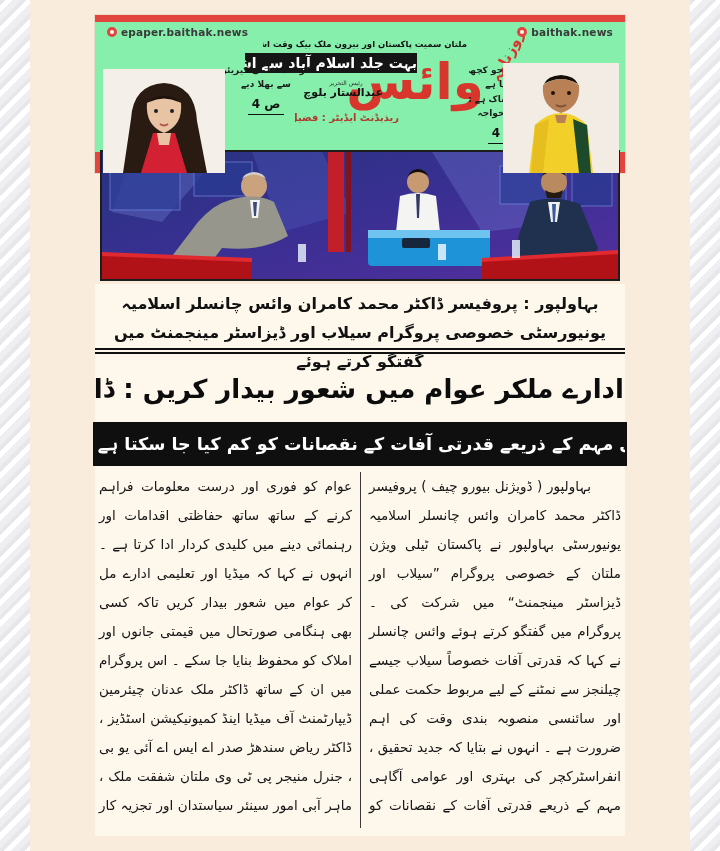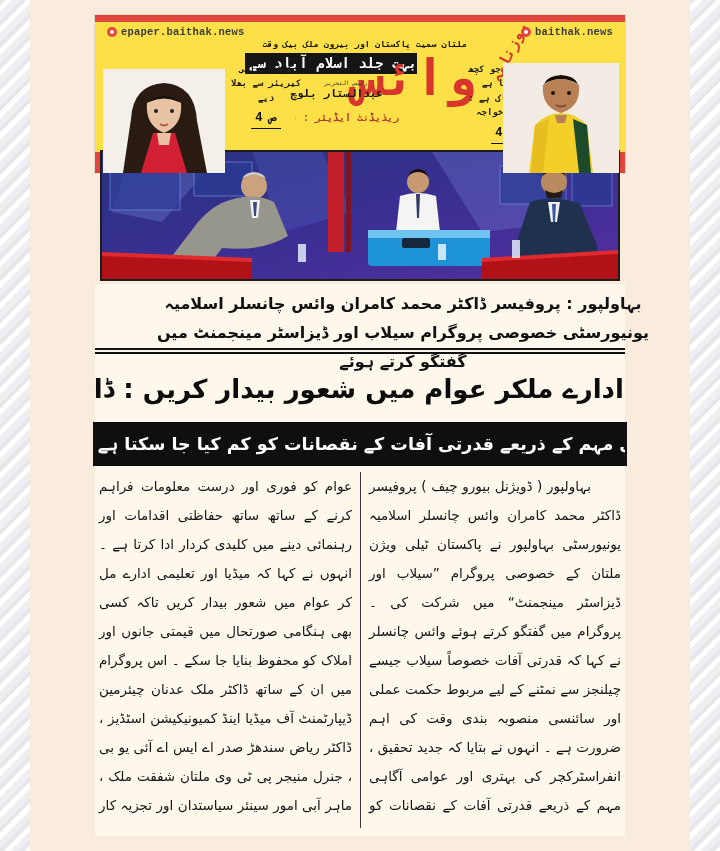--- a/index.html
+++ b/index.html
@@ -11,21 +11,21 @@
   }
   .stage{position:absolute;inset:0;}
   
   .wm{position:absolute;top:0;bottom:0;width:30px;
     background:
       repeating-linear-gradient(135deg, rgba(190,190,200,.35) 0 4px, rgba(255,255,255,.9) 4px 9px, rgba(225,225,232,.5) 9px 15px),
       #fdfdfd;}
   .wm-left{left:0;}
   .wm-right{right:0;}
   
-  .masthead{position:absolute;left:95px;top:15px;width:530px;height:158px;background:#fde047;box-shadow:0 0 0 1px #e9d9c8;font-family:Liberation Mono, monospace;}
+  .masthead{position:absolute;left:95px;top:15px;width:530px;height:158px;background:#86efac;box-shadow:0 0 0 1px #e9d9c8;}
   .m-topbar{position:absolute;top:0;left:0;right:0;height:7px;background:#e2453e;}
   .m-datebar{position:absolute;bottom:0;left:0;right:0;height:21px;background:#e2453e;}
   .date-box{position:absolute;left:50%;top:3px;transform:translateX(-50%);
     width:310px;height:15px;background:#fff;border-radius:8px;
     font-size:8.5px;line-height:15px;text-align:center;color:#222;font-weight:bold;direction:rtl;white-space:nowrap;overflow:hidden;}
   .badge{position:absolute;top:11px;display:flex;align-items:center;gap:4px;
     font-size:10.5px;font-weight:bold;color:#3a3a3a;z-index:6;letter-spacing:.2px;}
   .badge .dot{width:10px;height:10px;border-radius:50%;background:#e2453e;position:relative;}
   .badge .dot:after{content:"";position:absolute;left:3px;top:3px;width:4px;height:4px;border-radius:50%;background:#fff;}
   .badge-left{left:12px;}
@@ -53,21 +53,21 @@
   .promo-right{left:372px;width:78px;}
   .promo .pageref{display:inline-block;margin-top:3px;font-size:12px;font-weight:bold;color:#111;
     border-bottom:1px solid #111;padding:0 4px;}
   
   .photo-frame{position:absolute;left:100px;top:150px;width:520px;height:131px;
     border:2px solid #1d1d1d;box-sizing:border-box;background:#1c2660;}
   .photo-frame svg{display:block;width:100%;height:100%;}
   
   .article-panel{position:absolute;left:95px;top:284px;width:530px;height:552px;background:#fdf7ec;}
   .caption{position:absolute;left:110px;top:290px;width:500px;
-    text-align:center;direction:rtl;font-size:16px;font-weight:bold;color:#111;line-height:1.8;margin-left:43px;}
+    text-align:center;direction:rtl;font-size:16px;font-weight:bold;color:#111;line-height:1.8;}
   .double-rule{position:absolute;left:95px;top:348px;width:530px;height:6px;
     border-top:2px solid #111;border-bottom:2px solid #111;box-sizing:border-box;}
   .headline{position:absolute;left:95px;top:358px;width:530px;height:62px;
     display:flex;align-items:center;justify-content:center;
     direction:rtl;font-size:26px;font-weight:bold;color:#0c0c0c;white-space:nowrap;overflow:hidden;}
   .subhead-bar{position:absolute;left:95px;top:424px;width:530px;height:40px;background:#0f0f0f;
     display:flex;align-items:center;justify-content:center;
     direction:rtl;color:#fff;font-size:17.5px;font-weight:bold;white-space:nowrap;overflow:hidden;
     box-shadow:0 0 0 2px #0f0f0f;}
   .body-cols{position:absolute;left:95px;top:472px;width:530px;height:356px;

